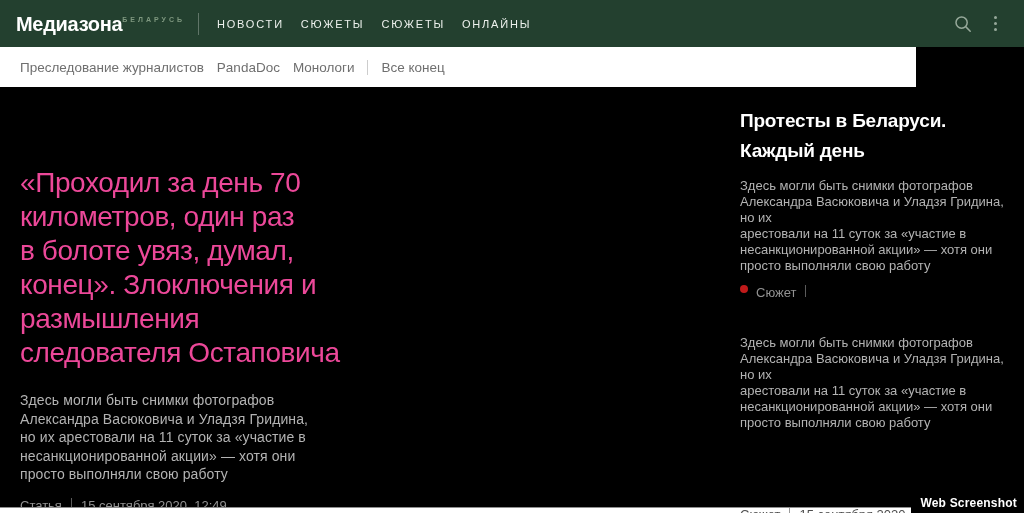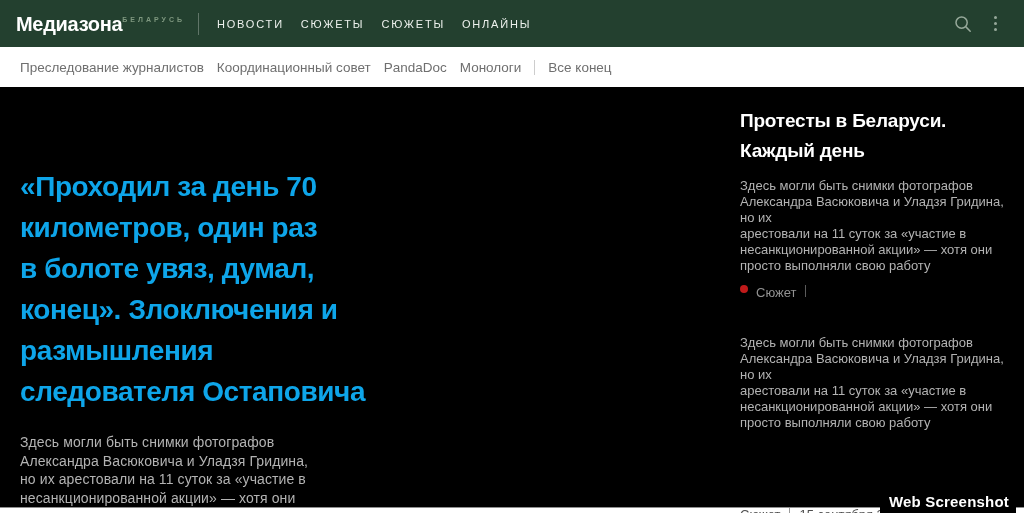--- a/index.html
+++ b/index.html
@@ -33,37 +33,37 @@
   }
   .header-right {
     margin-left: auto; display: flex; align-items: center; gap: 20px; padding-right: 25px;
   }
   .icon-btn { cursor: pointer; display: flex; align-items: center; justify-content: center; }
   .kebab { display: flex; flex-direction: column; gap: 3px; padding: 2px; }
   .kebab i { width: 3px; height: 3px; border-radius: 50%; background: #96A89A; }
 
   
   .topics {
-    position: absolute; top: 47px; left: 0; width: 1024px; height: 40px;
+    position: absolute; top: 47px; left: 0; width: 916px; height: 40px;
     background: #fff; display: flex; align-items: center; padding-left: 20px;
   }
   .topic-item {
     color: #6F6F6F; font-size: 13.5px; margin-right: 13px; cursor: pointer; white-space: nowrap;
   }
   .topics-sep { width: 1px; height: 15px; background: #CDCDCD; margin-right: 13px; }
 
   
   .content {
     position: absolute; top: 87px; left: 0; width: 1024px; height: 420px; background: #000;
   }
   .pre { white-space: pre-line; }
 
   .lead { position: absolute; left: 20px; top: 79px; width: 400px; }
   .lead-title {
-    color: #0ea5e9; font-size: 28px; line-height: 41px; font-weight: bold;
+    color: #ec4899; font-size: 28px; line-height: 34px; font-weight: normal;
     letter-spacing: -0.4px; cursor: pointer;
   }
   .lead-desc {
     margin-top: 21px; color: #B3B3B3; font-size: 14px; line-height: 18.5px; letter-spacing: 0.1px;
   }
   .meta { display: flex; align-items: flex-start; color: #929292; font-size: 13px; }
   .lead .meta { margin-top: 14px; }
   .meta-sep {
     width: 1px; height: 12px; background: #5B5B5B; margin: 0 9px; flex: 0 0 auto;
   }
@@ -87,22 +87,22 @@
     position: absolute; left: 0; bottom: 0; width: 1024px; height: 6px;
     background: #fff; overflow: hidden; border-top: 1px solid #8f8f8f;
   }
   .bottom-strip .clipped-meta {
     position: absolute; left: 740px; top: 0; color: #4D4D4D; font-size: 13px; line-height: 14px;
   }
   .bottom-strip .meta-sep { background: #9a9a9a; }
 
   
   .watermark {
-    position: absolute; right: 8px; bottom: 0; z-index: 5;
-    background: #000; color: #fff; font-size: 15px; font-weight: bold;
+    position: absolute; right: 0; bottom: 0; z-index: 5;
+    background: #000; color: #fff; font-size: 12px; font-weight: bold;
     padding: 2px 7px 3px 9px; letter-spacing: 0.2px;
   }
 </style>
 </head>
 <body>
 
 <div class="page">
 
   <div class="header">
     <div class="logo">
@@ -126,21 +126,20 @@
       <span class="icon-btn kebab">
         <i></i>
           <i></i>
           <i></i>
       </span>
     </div>
   </div>
 
   <div class="topics">
     <span class="topic-item">Преследование журналистов</span>
-    <span class="topic-item">Координационный совет</span>
     <span class="topic-item">PandaDoc</span>
     <span class="topic-item">Монологи</span>
     <span class="topics-sep"></span>
     <span class="topic-item">Все конец</span>
   </div>
 
   <div class="content">
 
     <div class="lead">
       <div class="lead-title pre">«Проходил за день 70

